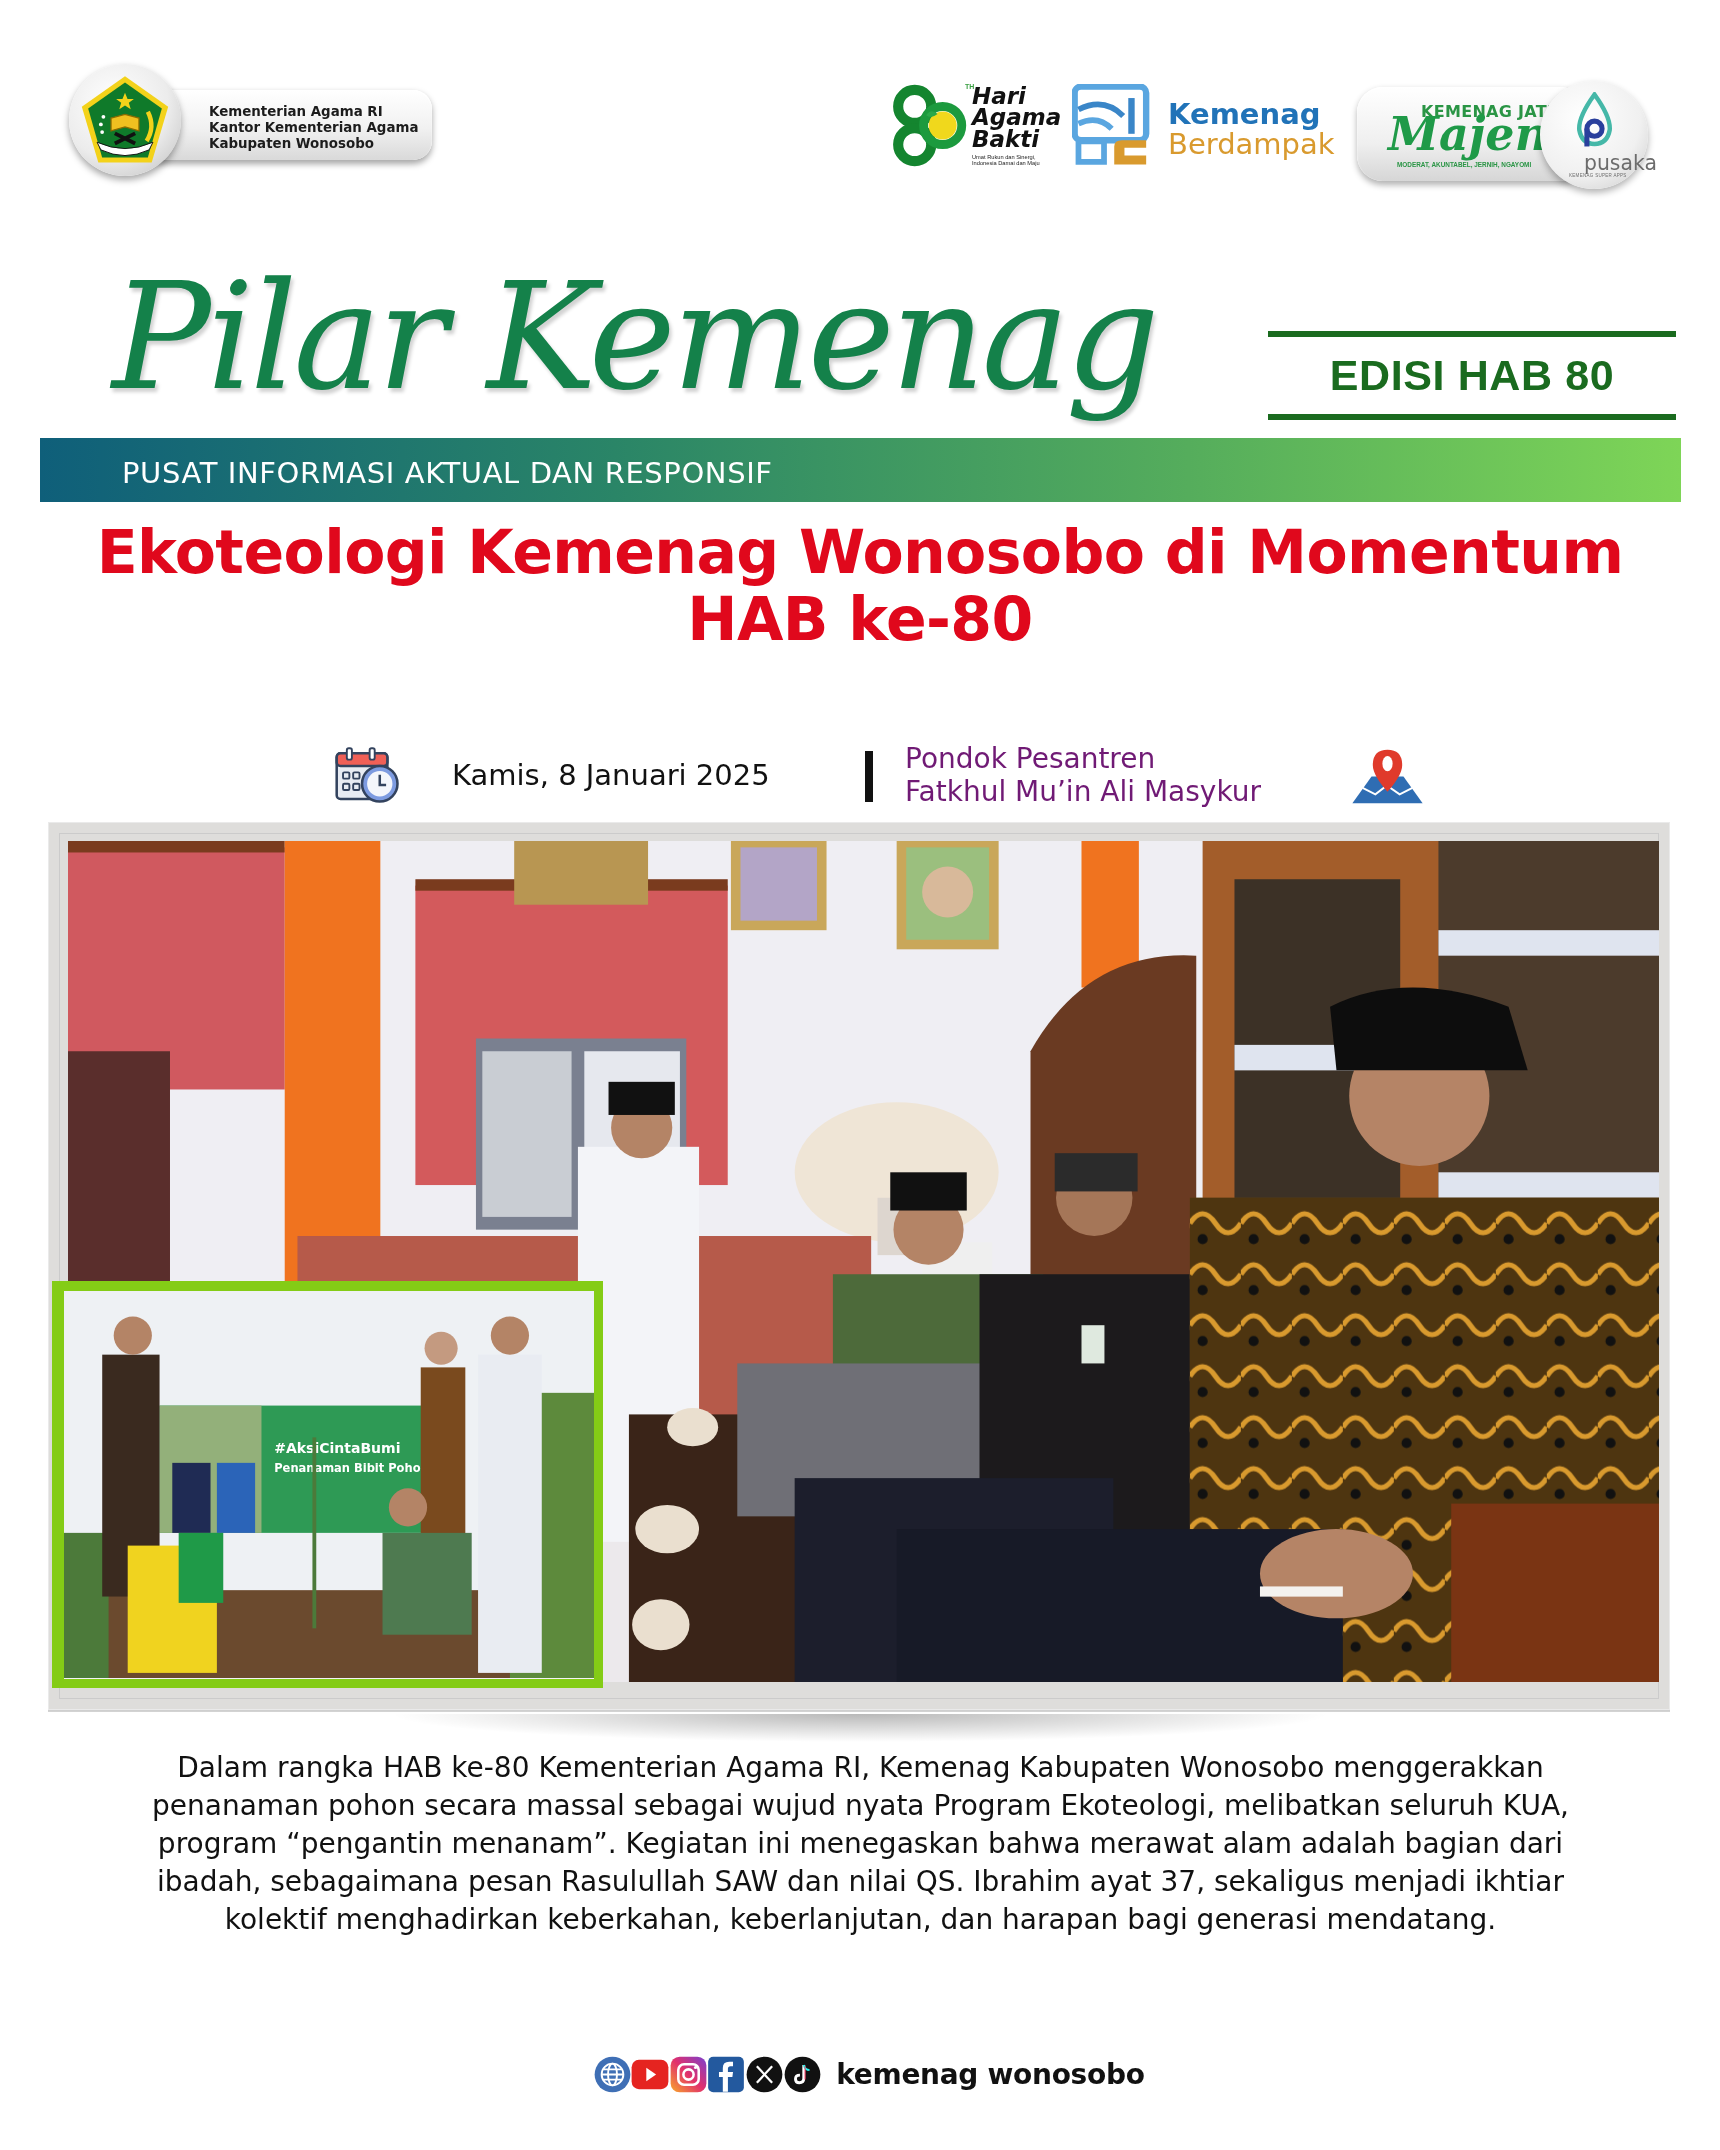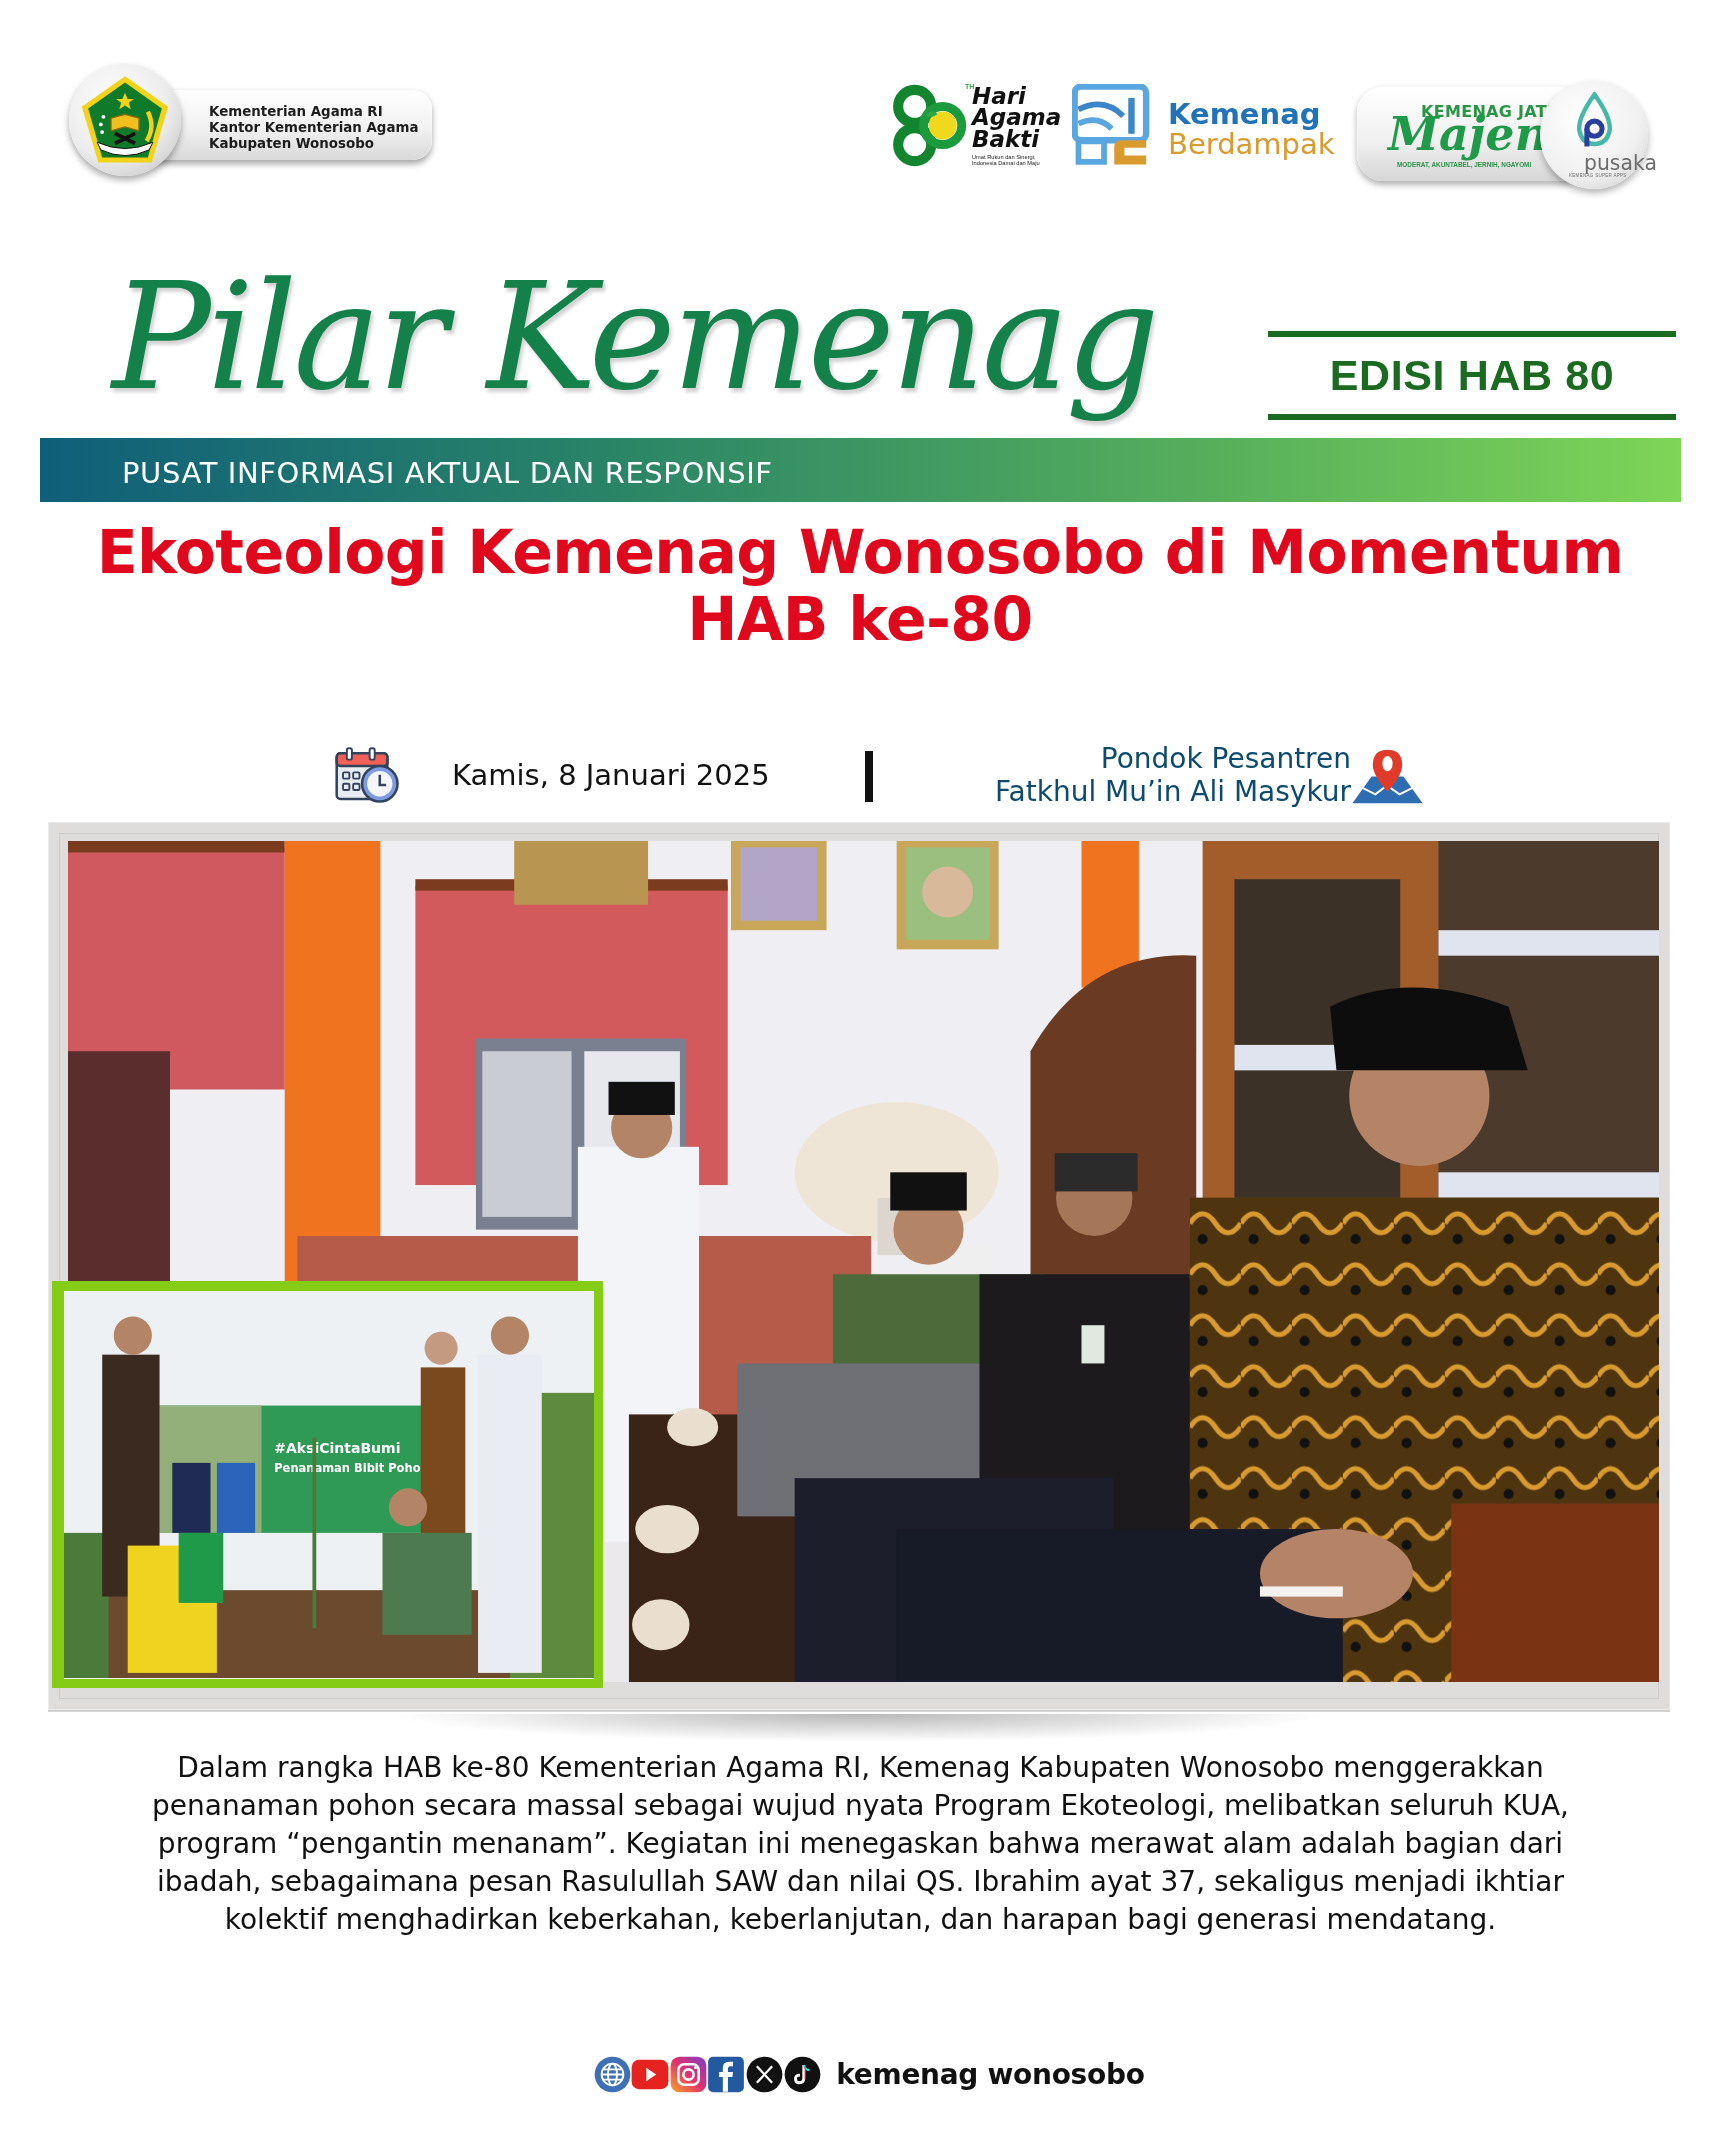--- a/index.html
+++ b/index.html
@@ -84,21 +84,21 @@
     position: absolute; left: 38px; top: 519px; width: 1644px; text-align: center;
     color: #e0081c; font-size: 60px; line-height: 67px; font-weight: bold;
     font-family: "DejaVu Sans", sans-serif; letter-spacing: -0.6px;
   }
 
   
   .meta-row { position: absolute; left: 0; top: 739px; width: 1721px; height: 76px; }
   .meta-row .cal-icon { position: absolute; left: 334px; top: 8.3px; }
   .meta-row .date { position: absolute; left: 452px; top: 19px; font-size: 29px; color: #111; font-family: "DejaVu Sans", sans-serif; }
   .meta-row .divider { position: absolute; left: 865px; top: 11.5px; width: 7.6px; height: 51px; background: #111; }
-  .meta-row .place { position: absolute; left: 905px; top: 3.2px; width: 446px; text-align: right; font-size: 28px; line-height: 33px; color: #0c4a6e; font-family: "DejaVu Sans", sans-serif; }
+  .meta-row .place { position: absolute; left: 905px; top: 3.2px; width: 446px; text-align: left; font-size: 28px; line-height: 33px; color: #701a75; font-family: "DejaVu Sans", sans-serif; }
   .meta-row .pin-icon { position: absolute; left: 1346px; top: 7.6px; }
 
   
   .photo-frame {
     position: absolute; left: 48px; top: 822px; width: 1622px; height: 888px;
     background: #dedddb; border: 1.3px solid #eaeaea;
     box-shadow: 0 1.9px 0 #cfcfcf;
   }
   .photo-frame .inner-edge { position: absolute; left: 10.2px; top: 10.2px; right: 10.2px; bottom: 10.2px; border: 0.6px solid #cbcbcb; }
   .photo-shadow {

